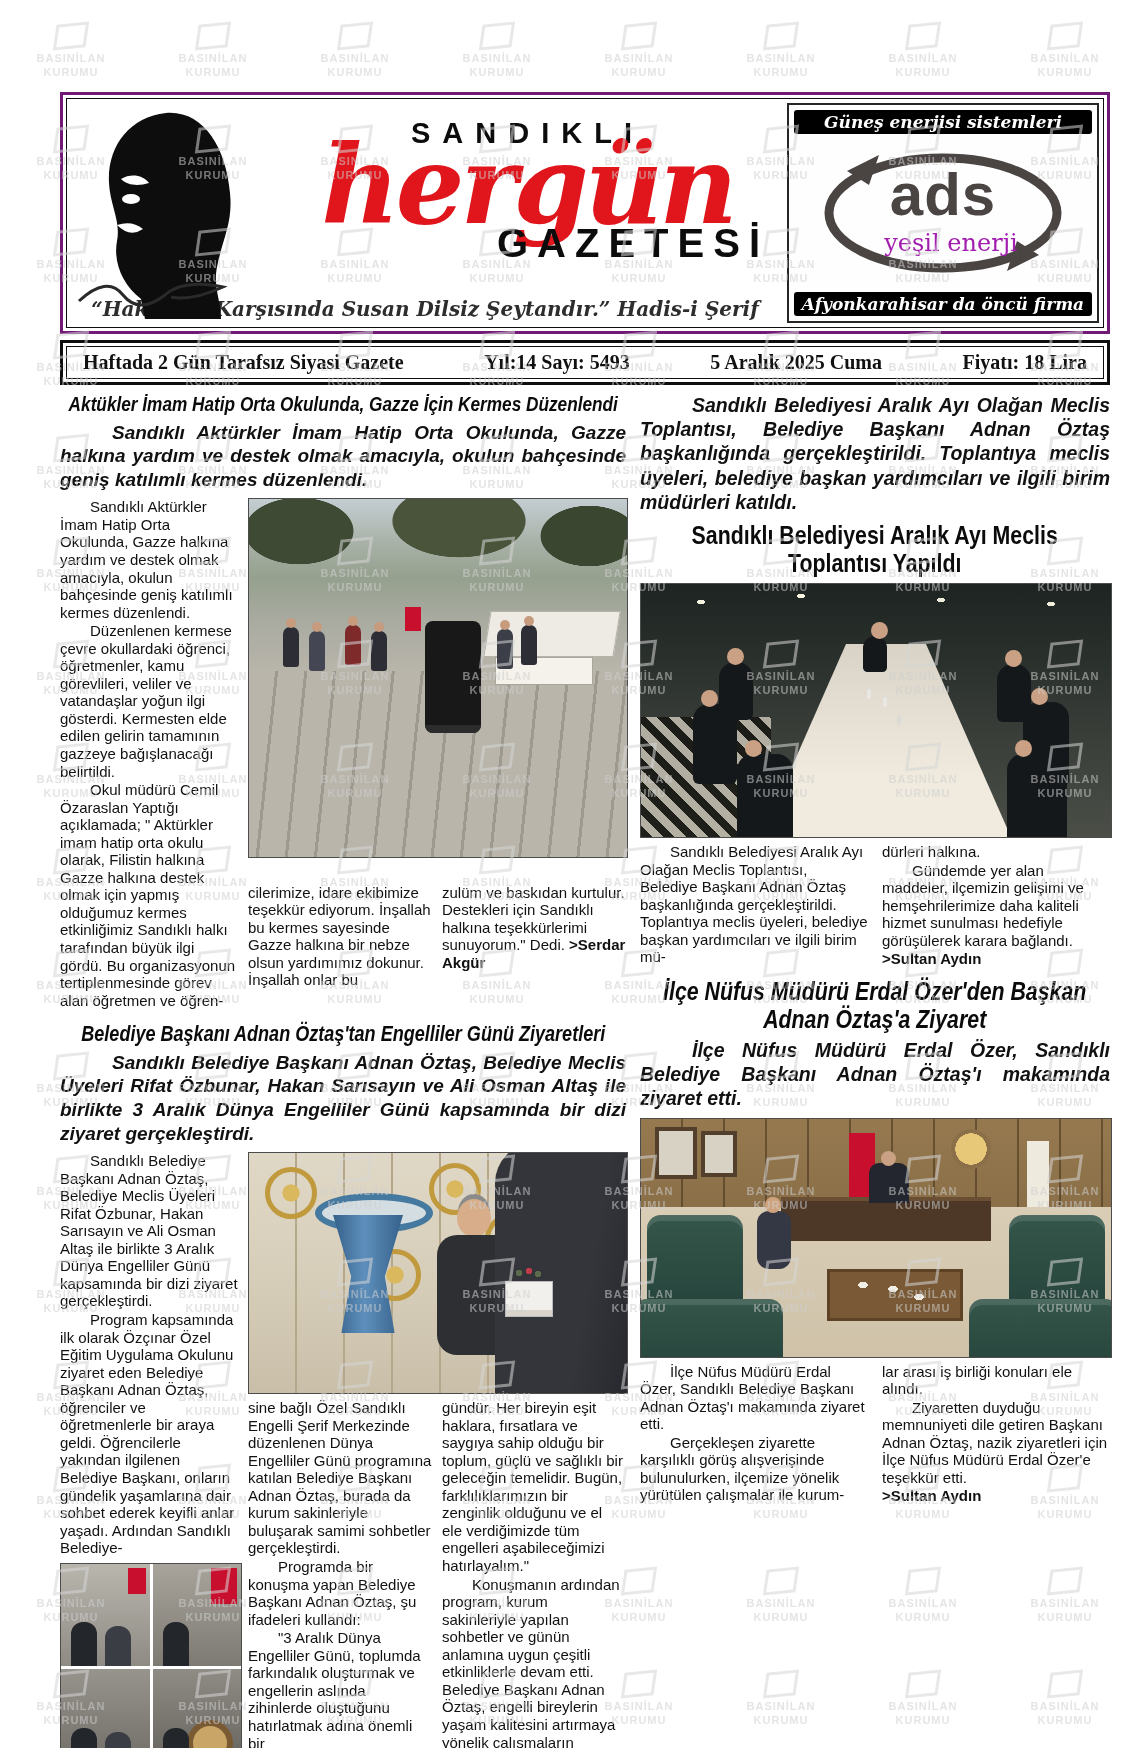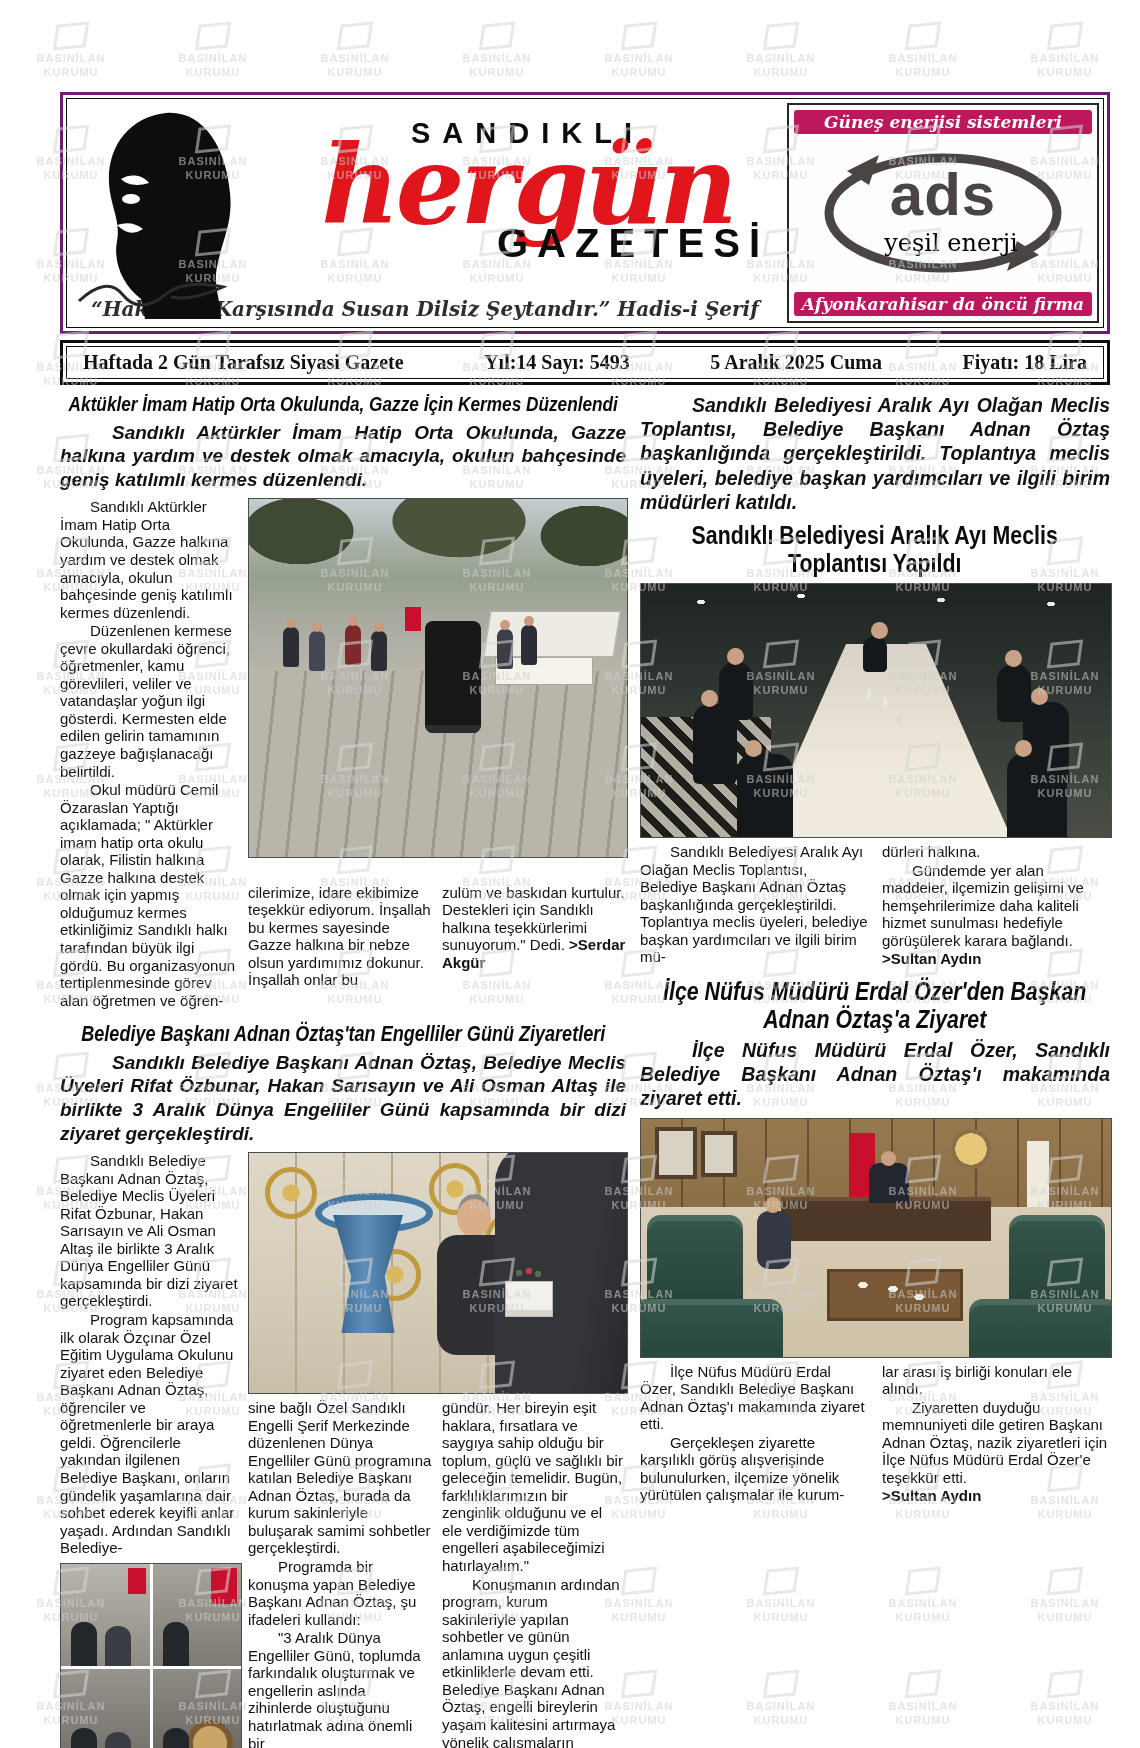--- a/index.html
+++ b/index.html
@@ -25,29 +25,29 @@
   .city{font-weight:bold;font-size:29px;letter-spacing:12px;margin-top:18px;color:#0c0c0c;}
   .title{font-family:"DejaVu Serif",serif;font-style:italic;font-weight:bold;font-size:108px;
          line-height:.92;color:#e0161c;margin-top:-14px;letter-spacing:-4px;}
   .subtitle{align-self:flex-end;font-weight:bold;font-size:40px;letter-spacing:9px;
             margin:-14px 14px 0 0;color:#0c0c0c;}
   .tagline{text-align:center;font-family:"DejaVu Serif",serif;font-style:italic;font-weight:bold;
            font-size:20px;color:#2d2d2d;padding:2px 0 6px;}
   
   .adbox{width:298px;border:2px solid #262626;margin:4px;display:flex;flex-direction:column;
          justify-content:space-between;padding:5px;background:#fefefe;}
-  .adbar{background:#be185d;color:#fff;border-radius:3px;text-align:center;
+  .adbar{background:#000000;color:#fff;border-radius:3px;text-align:center;
          font-family:"DejaVu Serif",serif;font-style:italic;font-weight:bold;font-size:17px;
          padding:2px 4px;}
   .adlogo{position:relative;height:140px;}
   .adlogo svg{position:absolute;left:50%;top:50%;transform:translate(-50%,-50%);}
   .adtext{position:absolute;left:0;right:0;top:22px;text-align:center;font-weight:bold;
           font-size:60px;line-height:1;color:#4a4443;letter-spacing:1px;}
   .adsub{position:absolute;left:16px;right:0;top:86px;text-align:center;
-         font-family:"DejaVu Serif",serif;font-size:24px;color:#000000;}
+         font-family:"DejaVu Serif",serif;font-size:24px;color:#a21caf;}
   
   .bar-outer{margin-top:6px;border:3px solid #0e0e0e;padding:3px;}
   .bar-inner{border:1px solid #0e0e0e;display:flex;align-items:center;
              justify-content:space-between;padding:4px 16px;
              font-family:"Liberation Serif",serif;font-weight:bold;font-size:20px;}
   
   .cols{margin-top:8px;display:flex;gap:14px;}
   .colL{width:566px;} .colR{width:470px;}
   .hwrap{overflow:visible;}
   .headline{font-weight:bold;color:#0b0b0b;line-height:1.08;}

